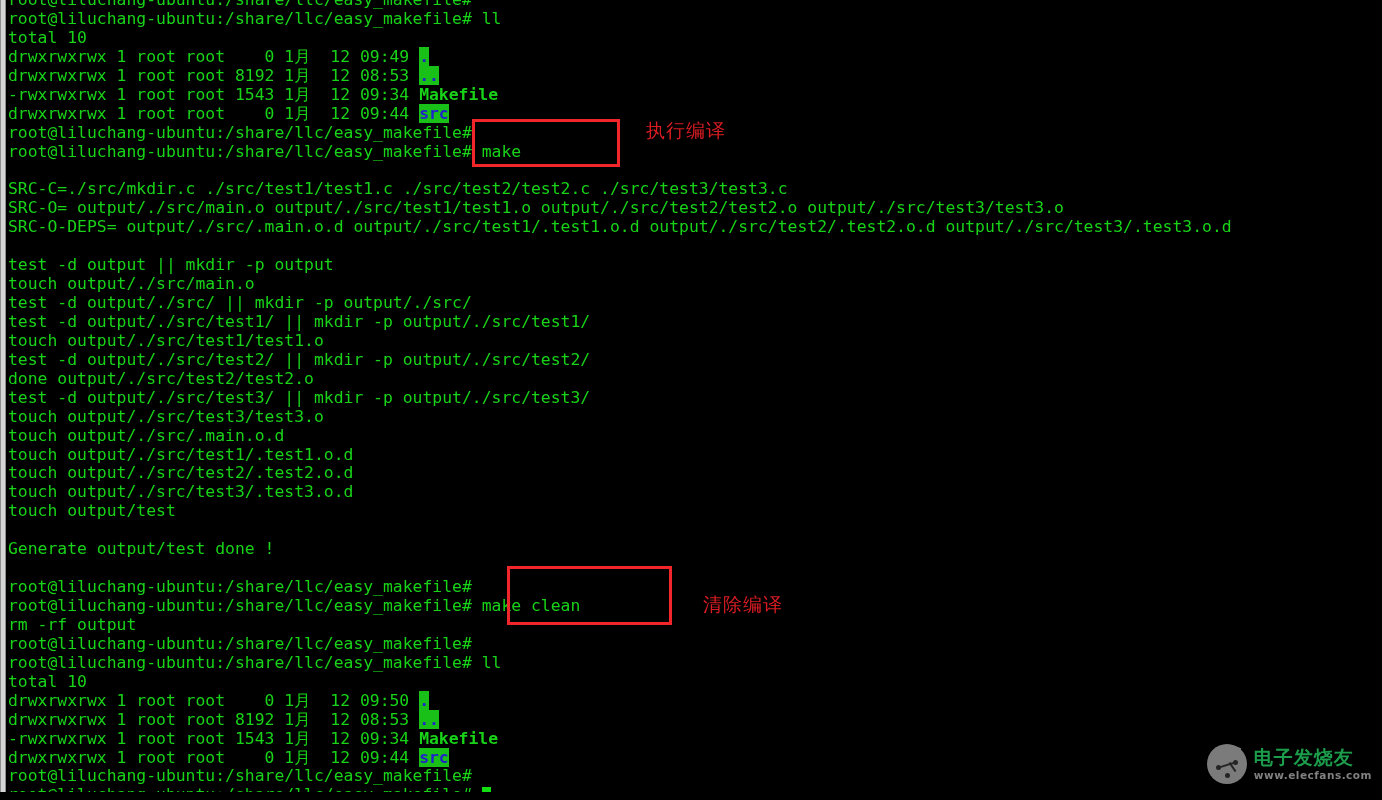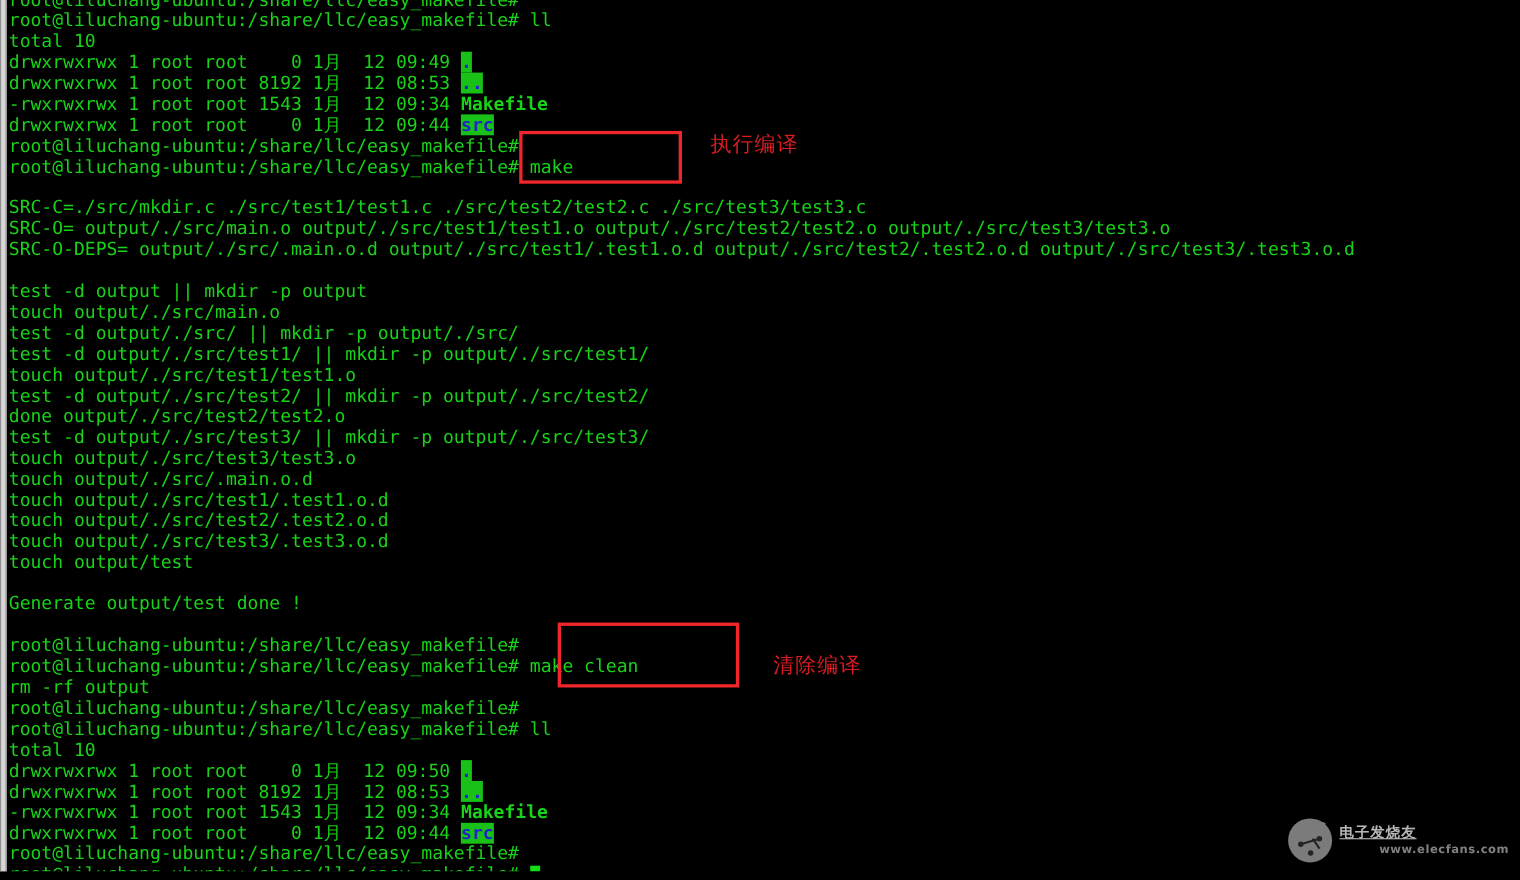--- a/index.html
+++ b/index.html
@@ -136,34 +136,32 @@
   #watermark .wm-logo .bar {
     position: absolute;
     height: 2px;
     background: #2e2e2e;
   }
   #watermark .wm-logo .b1 { left: 12px; top: 20px; width: 16px; transform: rotate(-17deg); }
   #watermark .wm-logo .b2 { left: 20px; top: 22px; width: 11px; transform: rotate(56deg); }
   #watermark .wm-text { display: flex; flex-direction: column; line-height: 1; }
   #watermark .wm-cn {
     font-family: "DejaVu Sans", "Liberation Sans", sans-serif;
-    font-size: 13px;
-    font-weight: bold;
-    color: #e5e5e5;
+    font-size: 19px;
+    font-weight: bold;
+    color: #22c55e;
     letter-spacing: 1px;
-    text-decoration: underline;
   }
   #watermark .wm-url {
     font-family: "DejaVu Sans", "Liberation Sans", sans-serif;
     font-size: 10.5px;
     font-weight: bold;
     color: #a0a0a0;
     letter-spacing: 0.5px;
     margin-top: 3px;
-    margin-left: 36px;
   }
 </style>
 </head>
 <body>
 
 <div id="terminal">
 
   <div id="scroll-gutter">
     <div id="scroll-thumb"></div>
   </div>

